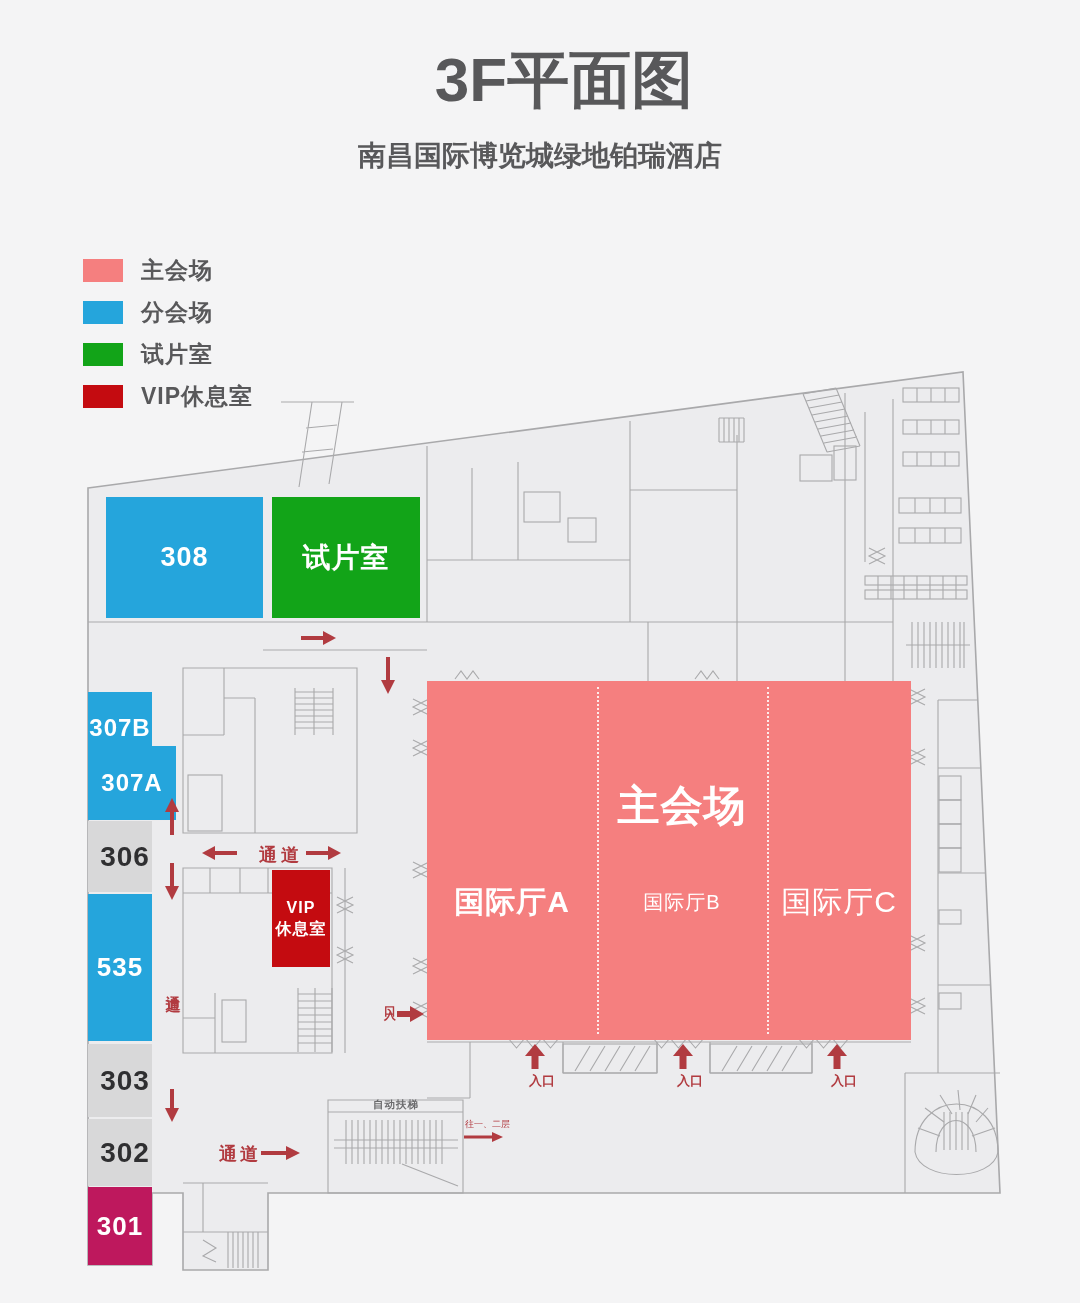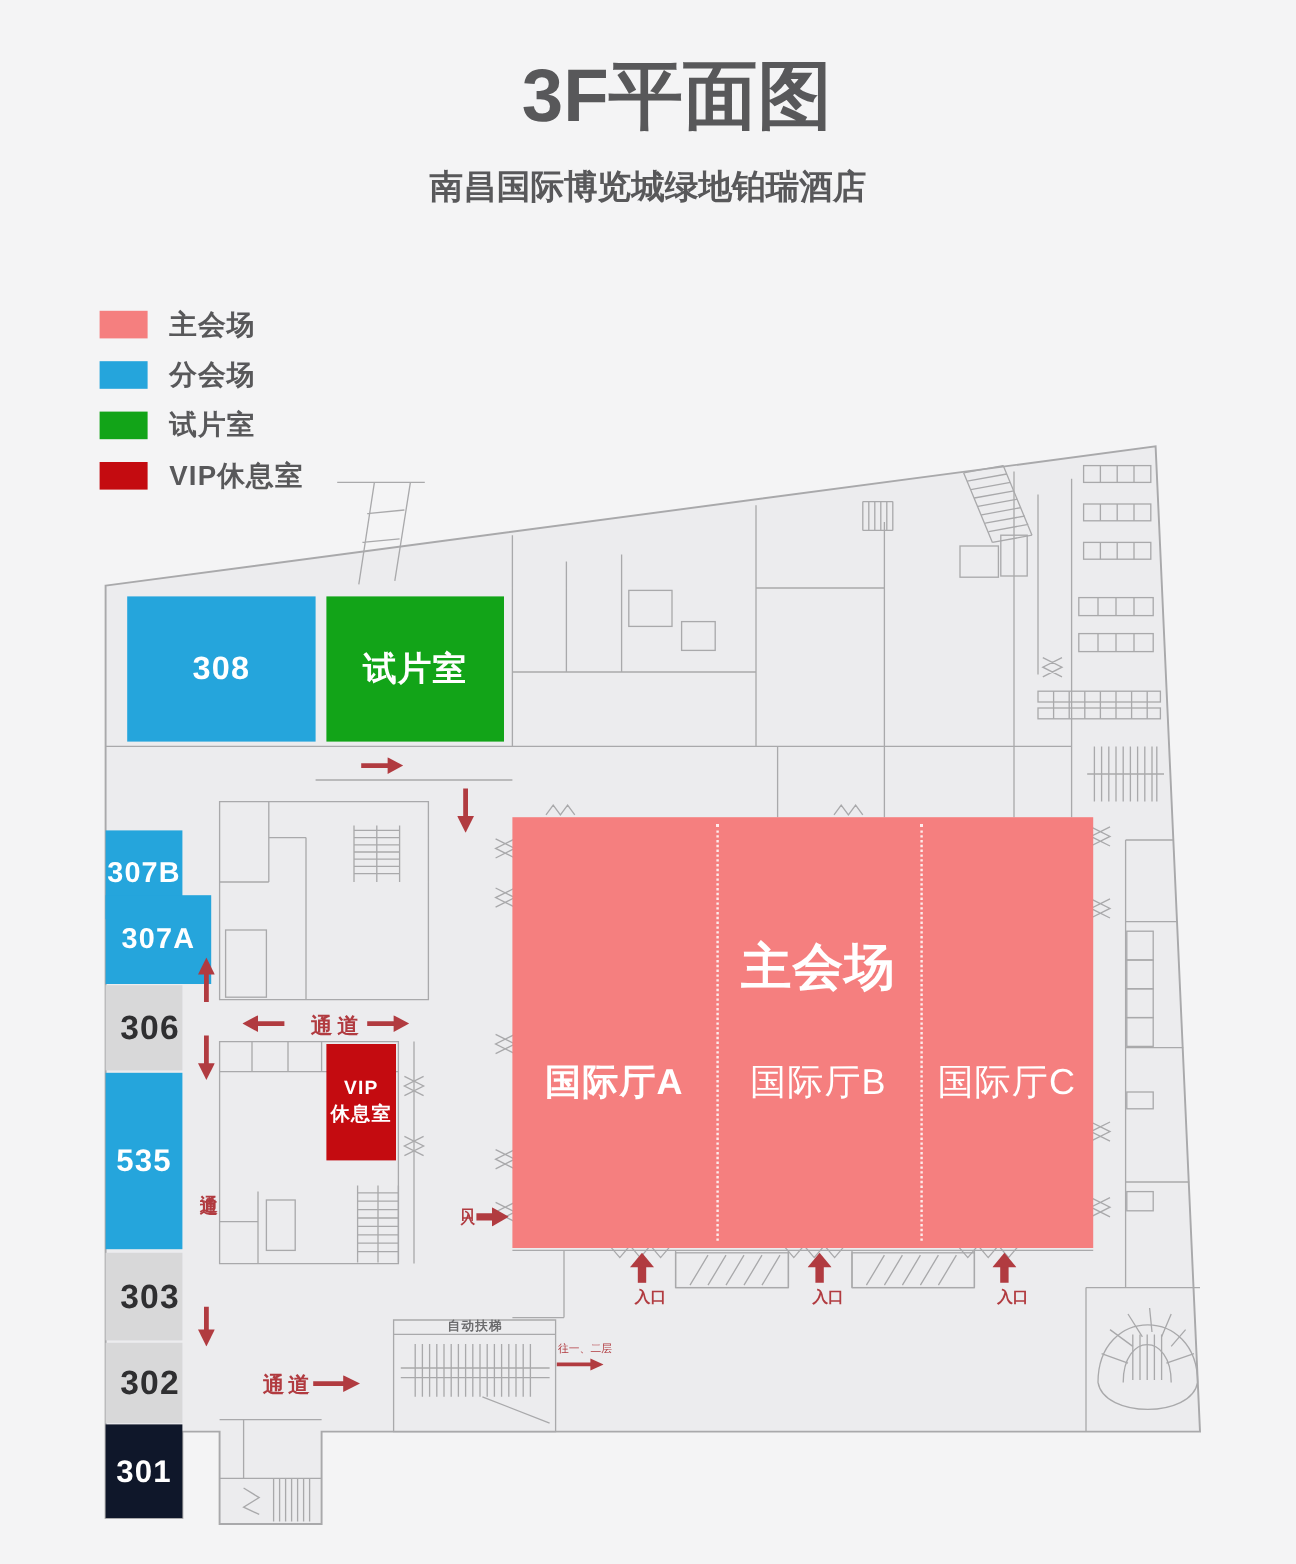--- a/index.html
+++ b/index.html
@@ -164,35 +164,35 @@
   </div>
   <div class="abs room" style="left: 88px; top: 894px; width: 64px; height: 147px; font-size: 26px; background-color: rgb(37, 165, 220);">
     <span>535</span>
   </div>
   <div class="abs room dark" style="left: 88px; top: 1044px; width: 64px; height: 73px; font-size: 28px; background-color: rgb(216, 216, 217);">
     <span>303</span>
   </div>
   <div class="abs room dark" style="left: 88px; top: 1119px; width: 64px; height: 67px; font-size: 28px; background-color: rgb(216, 216, 217);">
     <span>302</span>
   </div>
-  <div class="abs room" style="left: 88px; top: 1187px; width: 64px; height: 78px; font-size: 26px; background-color: #0f172a;">
+  <div class="abs room" style="left: 88px; top: 1187px; width: 64px; height: 78px; font-size: 26px; background-color: #be185d;">
     <span>301</span>
   </div>
 
   <div class="abs room" style="left: 272px; top: 870px; width: 58px; height: 97px; font-size: 16px; flex-direction: column; line-height: 1.3; background-color: rgb(196, 11, 16);">
     <span>VIP</span>
     <span>休息室</span>
   </div>
 
   <div class="abs" style="left: 427px; top: 681px; width: 484px; height: 359px; background-color: rgb(245, 127, 127);">
     <div class="abs hall-sep" style="left:170px; top:6px; height:347px;"></div>
     <div class="abs hall-sep" style="left:340px; top:6px; height:347px;"></div>
     <div class="abs room" style="left:170px; top:100px; width:170px; height:50px; font-size:42px;">主会场</div>
     <div class="abs room" style="left:0; top:203px; width:170px; height:36px; font-size:30px; font-weight:bold;">国际厅A</div>
-    <div class="abs room" style="left:170px; top:203px; width:170px; height:36px; font-size:30px; font-weight:normal;">国际厅B</div>
+    <div class="abs room" style="left:170px; top:203px; width:170px; height:36px; font-size:20px; font-weight:normal;">国际厅B</div>
     <div class="abs room" style="left:340px; top:203px; width:144px; height:36px; font-size:30px; font-weight:normal;">国际厅C</div>
   </div>
 
   <svg class="abs arrow" style="left:300px; top:631px;" width="36" height="14">
     <line x1="1" y1="7" x2="25" y2="7" stroke-width="4"></line>
       <polygon points="23,0 36,7 23,14"></polygon>
   </svg>
 
   <svg class="abs arrow" style="left:381px; top:656px;" width="14" height="38">
     <line x1="7" y1="1" x2="7" y2="26" stroke-width="4"></line>

